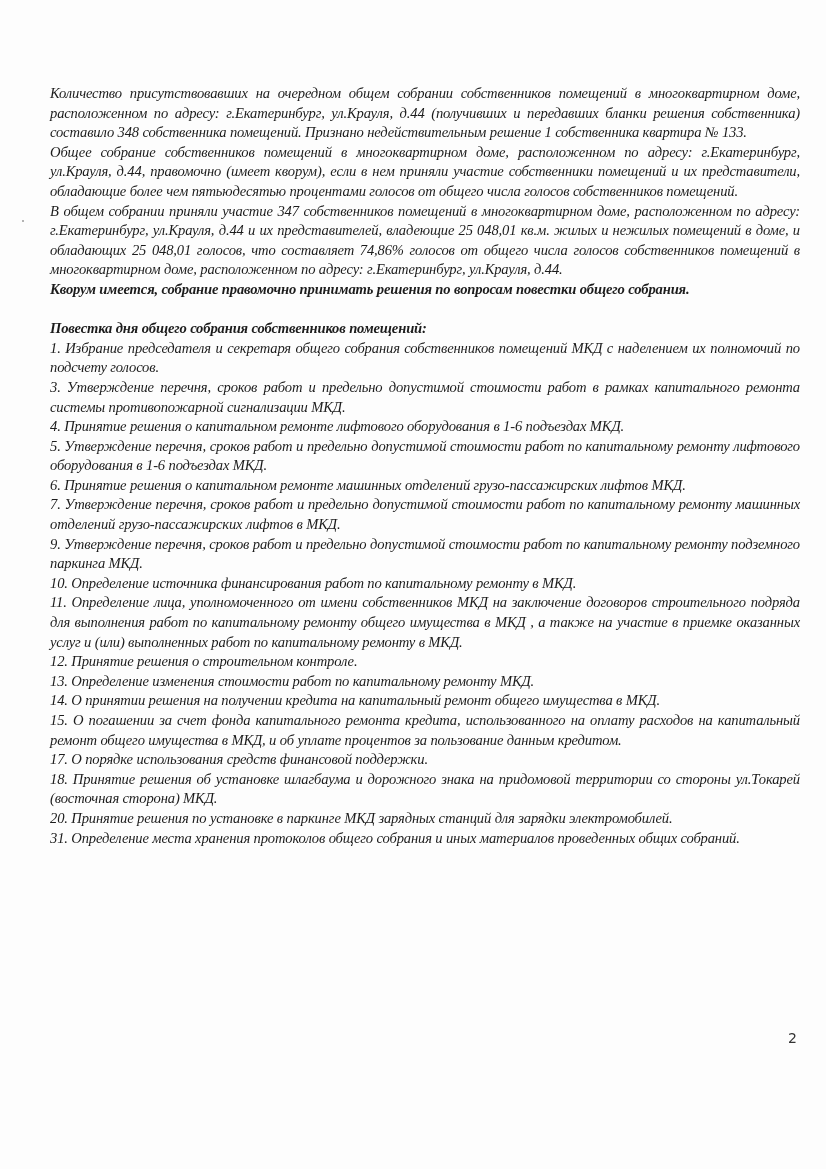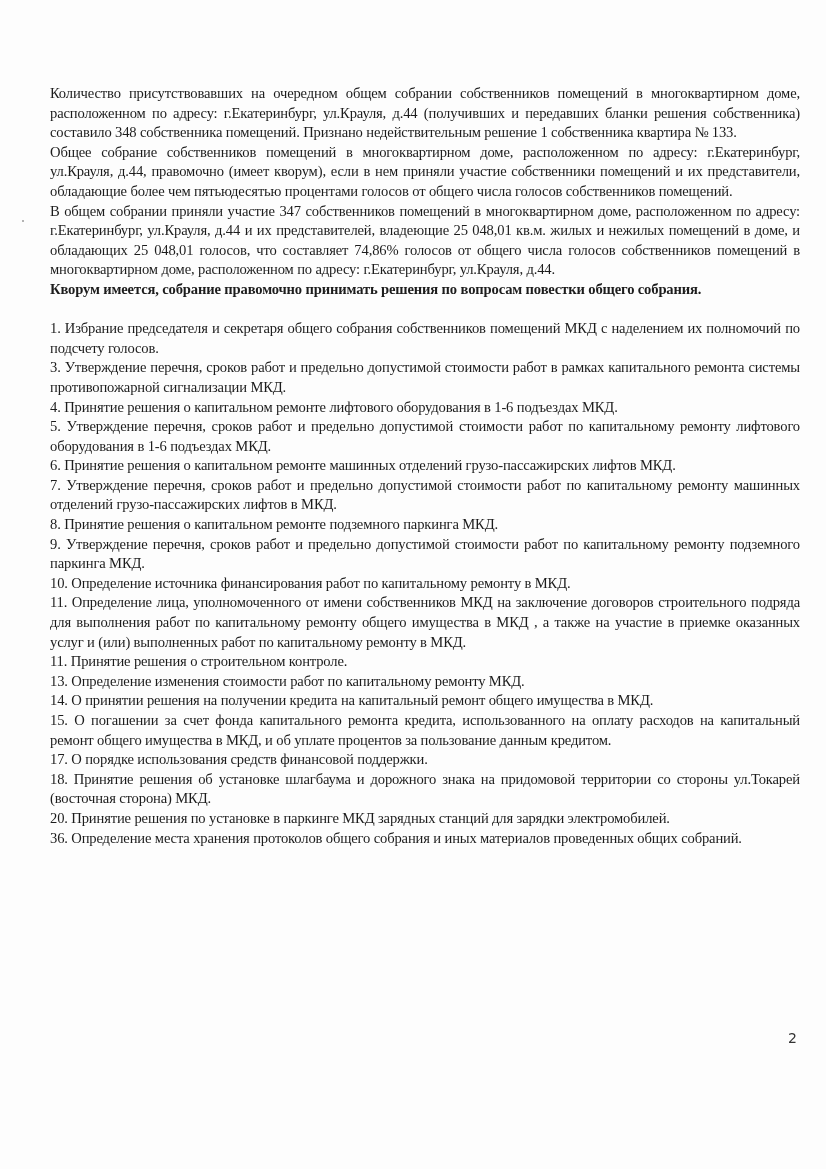--- a/index.html
+++ b/index.html
@@ -11,20 +11,21 @@
       font-family: "Liberation Serif", "DejaVu Serif", serif;
       color: #1c1c1c;
     }
     .page {
       position: absolute;
       left: 50px; top: 84px;
       width: 750px;
       font-size: 14.6px;
       line-height: 19.6px;
       letter-spacing: -0.15px;
+      font-style: italic;
     }
     .page p { margin: 0; }
     .just { text-align: justify; }
     .bold { font-weight: bold; }
     .gap { height: 19.6px; }
     .speck {
       position: absolute; width: 2px; height: 2px; border-radius: 50%;
       background: #9a9a9a;
     }
     .page-number {
@@ -37,38 +38,38 @@
   </style>
 </head>
 <body>
 
 <div class="page">
   <p class="just">Количество присутствовавших на очередном общем собрании собственников помещений в многоквартирном доме, расположенном по адресу: г.Екатеринбург, ул.Крауля, д.44 (получивших и передавших бланки решения собственника) составило 348 собственника помещений. Признано недействительным решение 1 собственника квартира № 133.</p>
   <p class="just">Общее собрание собственников помещений в многоквартирном доме, расположенном по адресу: г.Екатеринбург, ул.Крауля, д.44, правомочно (имеет кворум), если в нем приняли участие собственники помещений и их представители, обладающие более чем пятьюдесятью процентами голосов от общего числа голосов собственников помещений.</p>
   <p class="just">В общем собрании приняли участие 347 собственников помещений в многоквартирном доме, расположенном по адресу: г.Екатеринбург, ул.Крауля, д.44 и их представителей, владеющие 25 048,01 кв.м. жилых и нежилых помещений в доме, и обладающих 25 048,01 голосов, что составляет 74,86% голосов от общего числа голосов собственников помещений в многоквартирном доме, расположенном по адресу: г.Екатеринбург, ул.Крауля, д.44.</p>
   <p class="bold">Кворум имеется, собрание правомочно принимать решения по вопросам повестки общего собрания.</p>
   <div class="gap"></div>
+  <p class="bold">Повестка дня общего собрания собственников помещений:</p>
   <div>
     <p class="just">1. Избрание председателя и секретаря общего собрания собственников помещений МКД с наделением их полномочий по подсчету голосов.</p>
     <p class="just">3. Утверждение перечня, сроков работ и предельно допустимой стоимости работ в рамках капитального ремонта системы противопожарной сигнализации МКД.</p>
     <p class="just">4. Принятие решения о капитальном ремонте лифтового оборудования в 1-6 подъездах МКД.</p>
     <p class="just">5. Утверждение перечня, сроков работ и предельно допустимой стоимости работ по капитальному ремонту лифтового оборудования в 1-6 подъездах МКД.</p>
     <p class="just">6. Принятие решения о капитальном ремонте машинных отделений грузо-пассажирских лифтов МКД.</p>
     <p class="just">7. Утверждение перечня, сроков работ и предельно допустимой стоимости работ по капитальному ремонту машинных отделений грузо-пассажирских лифтов в МКД.</p>
-    <p class="just">8. Принятие решения о капитальном ремонте подземного паркинга МКД.</p>
     <p class="just">9. Утверждение перечня, сроков работ и предельно допустимой стоимости работ по капитальному ремонту подземного паркинга МКД.</p>
     <p class="just">10. Определение источника финансирования работ по капитальному ремонту в МКД.</p>
     <p class="just">11. Определение лица, уполномоченного от имени собственников МКД на заключение договоров строительного подряда для выполнения работ по капитальному ремонту общего имущества в МКД , а также на участие в приемке оказанных услуг и (или) выполненных работ по капитальному ремонту в МКД.</p>
-    <p class="just">11. Принятие решения о строительном контроле.</p>
+    <p class="just">12. Принятие решения о строительном контроле.</p>
     <p class="just">13. Определение изменения стоимости работ по капитальному ремонту МКД.</p>
     <p class="just">14. О принятии решения на получении кредита на капитальный ремонт общего имущества в МКД.</p>
     <p class="just">15. О погашении за счет фонда капитального ремонта кредита, использованного на оплату расходов на капитальный ремонт общего имущества в МКД, и об уплате процентов за пользование данным кредитом.</p>
     <p class="just">17. О порядке использования средств финансовой поддержки.</p>
     <p class="just">18. Принятие решения об установке шлагбаума и дорожного знака на придомовой территории со стороны ул.Токарей (восточная сторона) МКД.</p>
     <p class="just">20. Принятие решения по установке в паркинге МКД зарядных станций для зарядки электромобилей.</p>
-    <p class="just">36. Определение места хранения протоколов общего собрания и иных материалов проведенных общих собраний.</p>
+    <p class="just">31. Определение места хранения протоколов общего собрания и иных материалов проведенных общих собраний.</p>
   </div>
 </div>
 
 <span class="speck" style="left:22px; top:220px;"></span>
 <span class="speck" style="left:330px; top:230px;"></span>
 
 <div class="page-number">2</div>
 
 </body></html>

